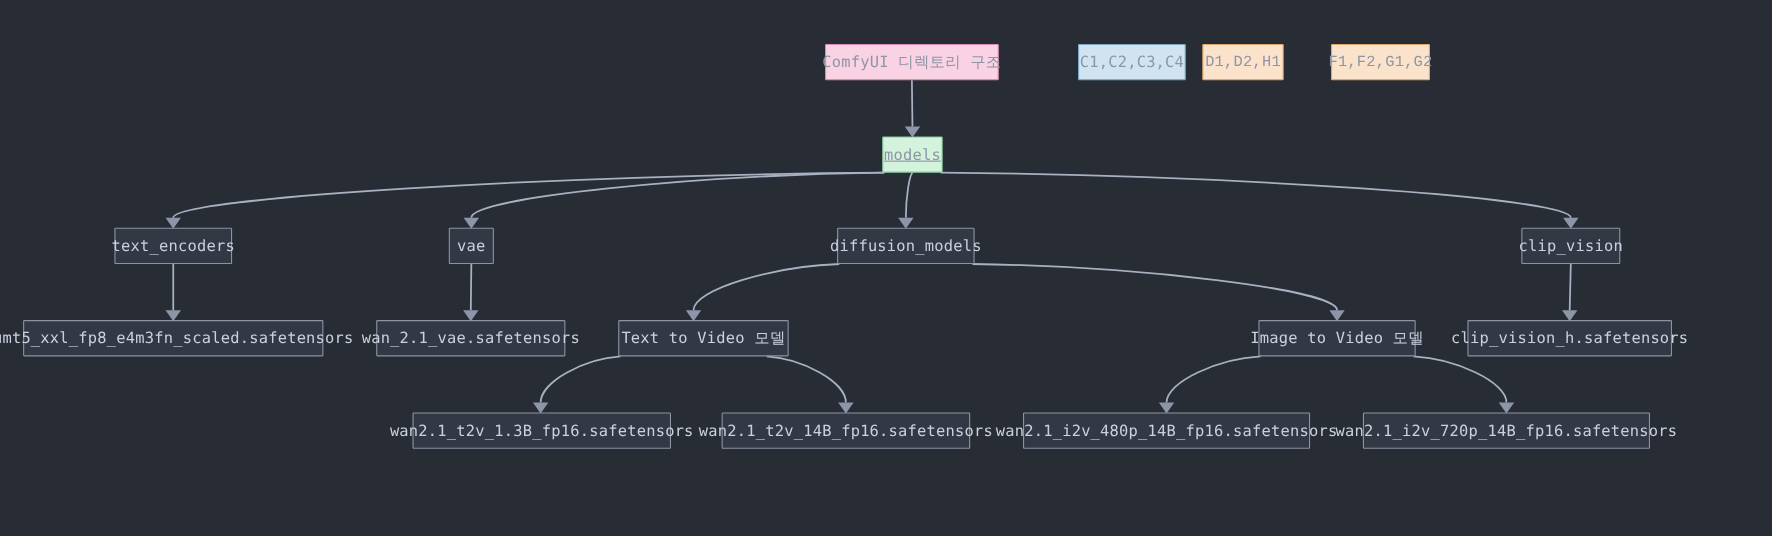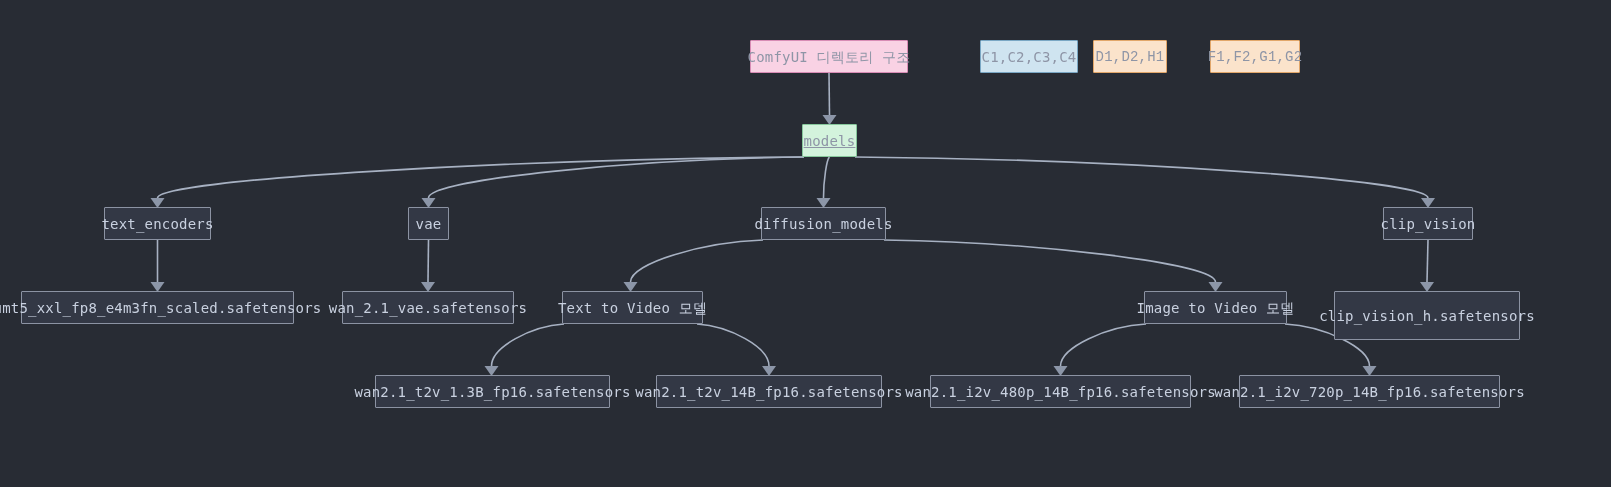--- a/index.html
+++ b/index.html
@@ -137,27 +137,27 @@
       </div>
       <div class="node plain" style="left: 1383px; top: 207px; width: 90px; height: 33px;">
         <span>clip_vision</span>
       </div>
       <div class="node plain" style="left: 21px; top: 291px; width: 273px; height: 33px;">
         <span>umt5_xxl_fp8_e4m3fn_scaled.safetensors</span>
       </div>
       <div class="node plain" style="left: 342px; top: 291px; width: 172px; height: 33px;">
         <span>wan_2.1_vae.safetensors</span>
       </div>
-      <div class="node plain" style="left: 562px; top: 291px; width: 141px; height: 33px;">
+      <div class="node plain" style="left: 562px; top: 291px; width: 155px; height: 33px;">
         <span>Text to Video 모델</span>
       </div>
       <div class="node plain" style="left: 1144px; top: 291px; width: 143px; height: 33px;">
         <span>Image to Video 모델</span>
       </div>
-      <div class="node plain" style="left: 1334px; top: 291px; width: 186px; height: 49px;">
+      <div class="node plain" style="left: 1334px; top: 291px; width: 186px; height: 33px;">
         <span>clip_vision_h.safetensors</span>
       </div>
       <div class="node plain" style="left: 375px; top: 375px; width: 235px; height: 33px;">
         <span>wan2.1_t2v_1.3B_fp16.safetensors</span>
       </div>
       <div class="node plain" style="left: 656px; top: 375px; width: 226px; height: 33px;">
         <span>wan2.1_t2v_14B_fp16.safetensors</span>
       </div>
       <div class="node plain" style="left: 930px; top: 375px; width: 261px; height: 33px;">
         <span>wan2.1_i2v_480p_14B_fp16.safetensors</span>

